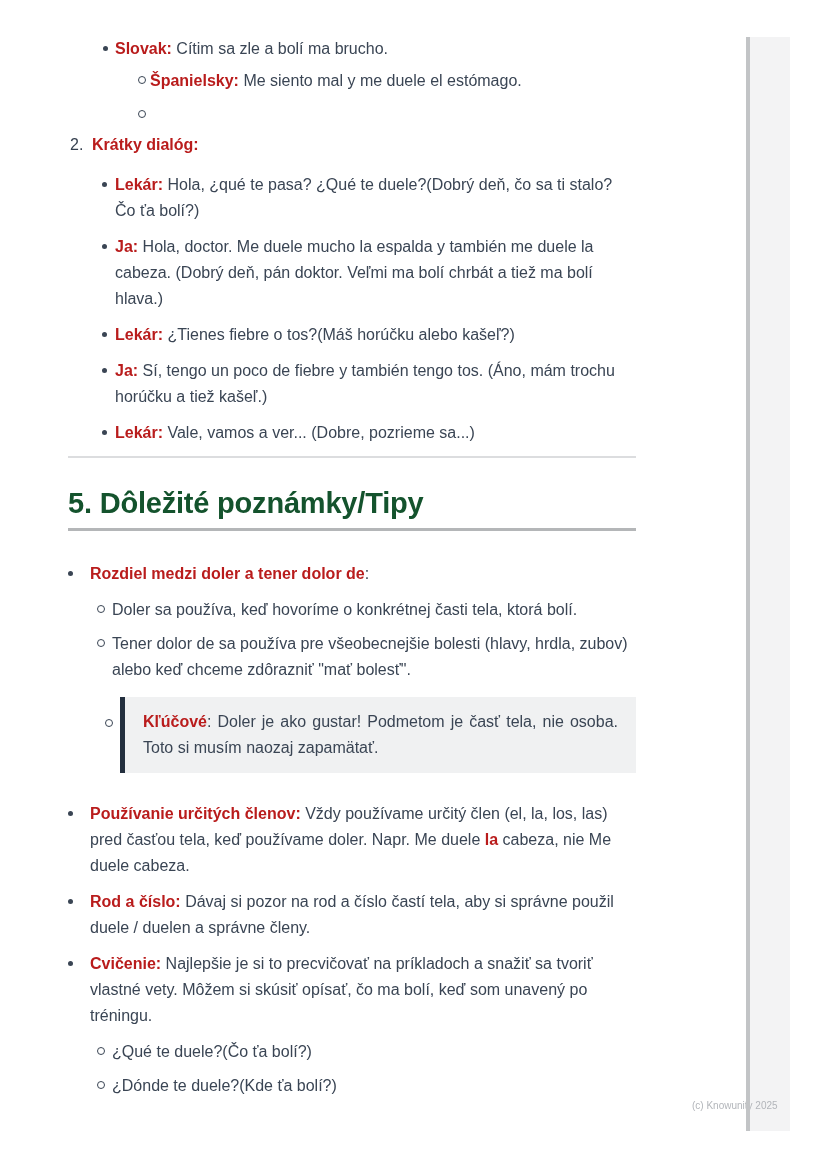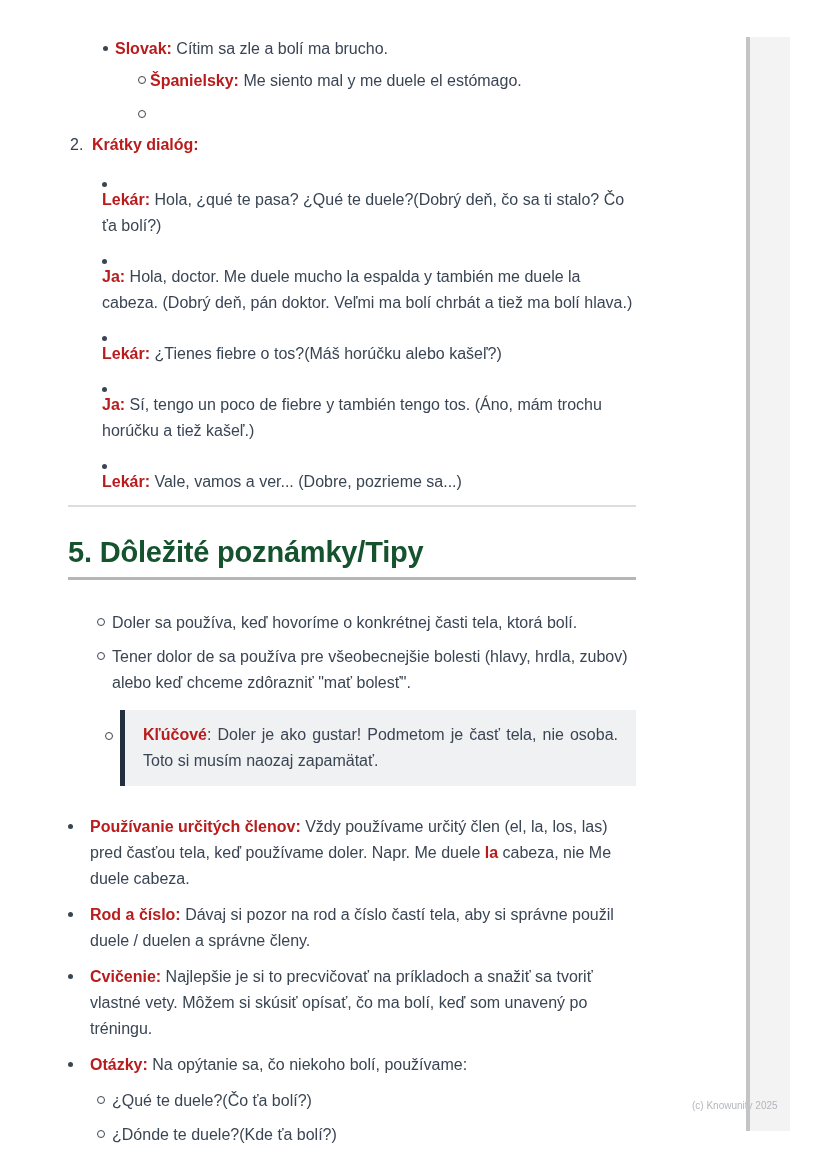--- a/index.html
+++ b/index.html
@@ -15,21 +15,21 @@
   .b{font-weight:700;color:#b91c1c;}
   .i{}
   .mk{flex:none;}
   .dot{display:block;width:5px;height:5px;border-radius:50%;background:#3a4554;margin-top:10px;}
   .circ{display:block;width:6px;height:6px;border:1.5px solid #3a4554;border-radius:50%;margin-top:8px;}
   
   .li-intro{padding-left:35px;margin-bottom:6px;}   .li-intro .mk{width:12px;}
   .li-introsub{padding-left:70px;margin-bottom:8px;} .li-introsub .mk{width:12px;}
   .li-introsub.last{margin-bottom:14px;}
   .li-num{padding-left:2px;margin-bottom:14px;}      .li-num .mk{width:22px;color:#343f4e;}
-  .li-dialog{padding-left:34px;margin-bottom:10px;flex-direction:column;}  .li-dialog .mk{width:13px;}
+  .li-dialog{padding-left:34px;margin-bottom:10px;}  .li-dialog .mk{width:13px;}
   .li-s5{padding-left:0;margin-bottom:10px;}         .li-s5 .mk{width:22px;}
   .li-s5sub{padding-left:29px;margin-bottom:8px;}    .li-s5sub .mk{width:15px;}
   .li-callout{padding-left:37px;margin-top:14px;margin-bottom:28px;} .li-callout .mk{width:15px;}
   .li-callout .circ{margin-top:22px;}
   .callout-box{
     flex:1;background:#f0f1f2;border-left:5px solid #232f3e;
     padding:12px 18px;text-align:justify;
   }
   .hr-top{height:2px;background:#dcdddf;margin-top:2px;}
   h1.section-heading{
@@ -100,20 +100,26 @@
           <span class="dot"></span>
         </span>
       <div class="tx"><span class="b">Lekár:</span><span> </span><span class="i">Vale, vamos a ver...</span><span> (Dobre, pozrieme sa...)</span></div>
     </div>
 
     <div class="hr-top"></div>
 
     <h1 class="section-heading">5. Dôležité poznámky/Tipy</h1>
     <div class="h-underline"></div>
 
+    <div class="li li-s5">
+      <span class="mk">
+          <span class="dot"></span>
+        </span>
+      <div class="tx"><span class="b">Rozdiel medzi </span><span class="b i">doler</span><span class="b"> a </span><span class="b i">tener dolor de</span><span>:</span></div>
+    </div>
     <div class="li li-s5sub">
       <span class="mk">
           <span class="circ"></span>
         </span>
       <div class="tx"><span class="i">Doler</span><span> sa používa, keď hovoríme o konkrétnej časti tela, ktorá bolí.</span></div>
     </div>
     <div class="li li-s5sub">
       <span class="mk">
           <span class="circ"></span>
         </span>
@@ -138,26 +144,20 @@
           <span class="dot"></span>
         </span>
       <div class="tx"><span class="b">Rod a číslo:</span><span> Dávaj si pozor na rod a číslo častí tela, aby si správne použil </span><span class="i">duele</span><span> / </span><span class="i">duelen</span><span> a správne členy.</span></div>
     </div>
     <div class="li li-s5">
       <span class="mk">
           <span class="dot"></span>
         </span>
       <div class="tx"><span class="b">Cvičenie:</span><span> Najlepšie je si to precvičovať na príkladoch a snažiť sa tvoriť vlastné vety. Môžem si skúsiť opísať, čo ma bolí, keď som unavený po tréningu.</span></div>
     </div>
-    <div class="li li-s5">
-      <span class="mk">
-          <span class="dot"></span>
-        </span>
-      <div class="tx"><span class="b">Otázky:</span><span> Na opýtanie sa, čo niekoho bolí, používame:</span></div>
-    </div>
     <div class="li li-s5sub">
       <span class="mk">
           <span class="circ"></span>
         </span>
       <div class="tx"><span class="i">¿Qué te duele?</span><span>(Čo ťa bolí?)</span></div>
     </div>
     <div class="li li-s5sub">
       <span class="mk">
           <span class="circ"></span>
         </span>

